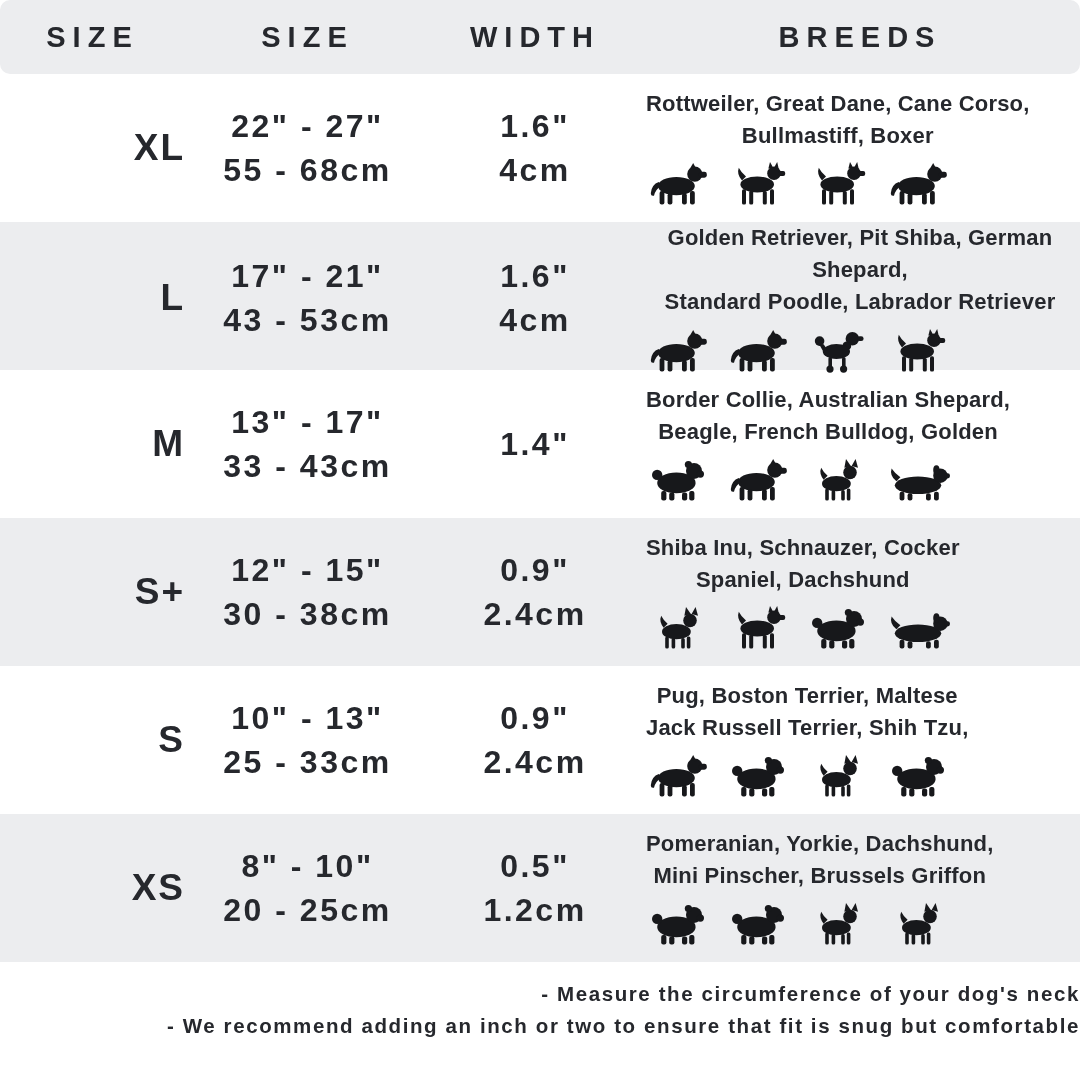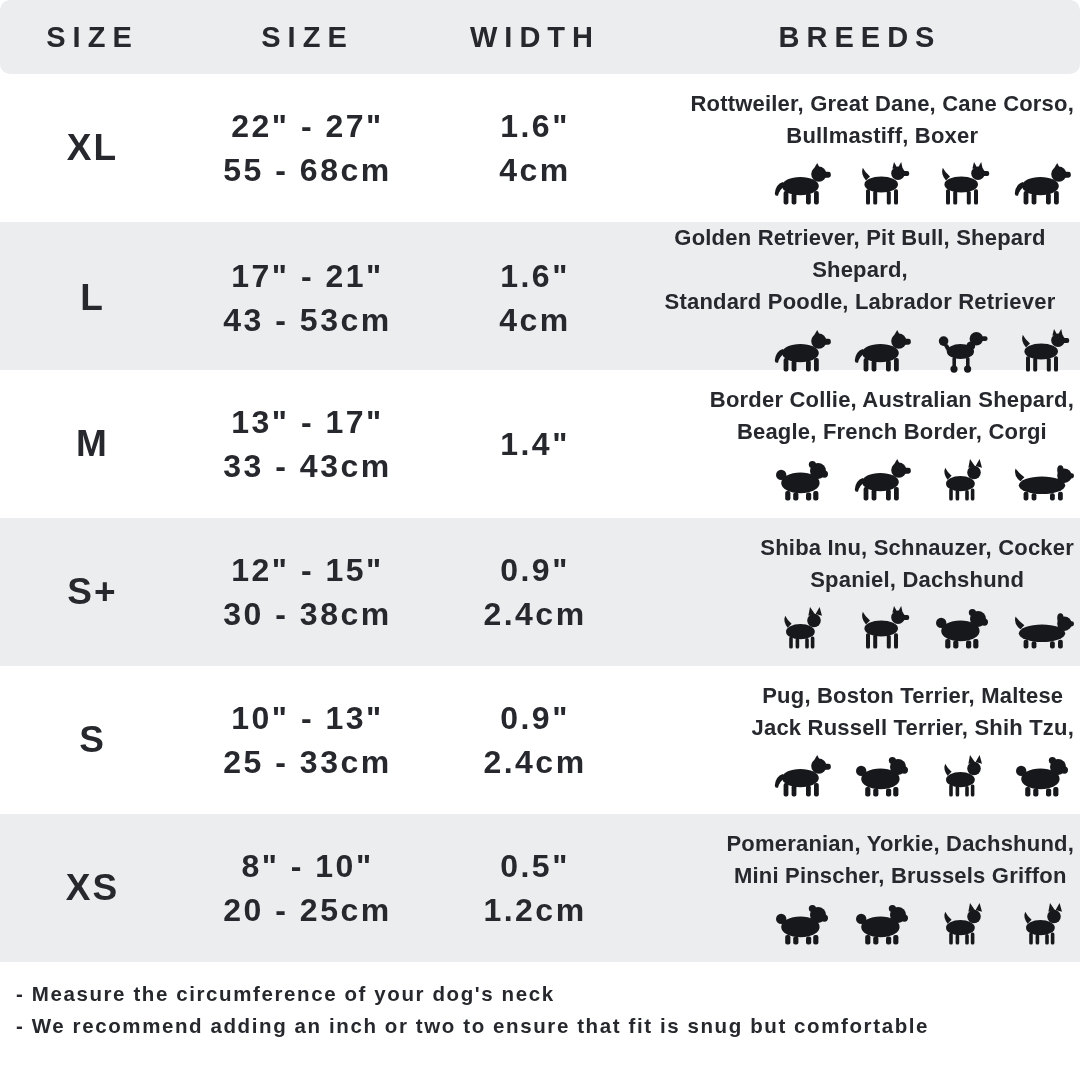--- a/index.html
+++ b/index.html
@@ -18,43 +18,43 @@
   }
   .band{background:#ECEDEF;}
   .header-row{height:74px;border-radius:10px;}
   .header-cell{
     text-align:center;
     font-size:29px;
     letter-spacing:7px;
   }
   .size-row{height:148px;}
   .cell{text-align:center;}
-  .size-label{font-size:37px;letter-spacing:2px;}
+  .size-label{font-size:37px;letter-spacing:2px;text-align:right;}
   .measure{font-size:32px;letter-spacing:2.5px;line-height:1.38;}
   .breeds-cell{
     display:flex;flex-direction:column;
-    align-items:flex-end;justify-content:center;
+    align-items:flex-start;justify-content:center;
     gap:5px;padding:0 6px;
   }
   .breed-text{
     font-size:22px;line-height:1.45;
     text-align:center;letter-spacing:0.2px;
     max-width:432px;
   }
   .dogs{
     display:flex;align-items:flex-end;
     gap:16px;margin-top:2px;height:50px;
   }
   .dogs svg{height:47px;width:64px;fill:#17181B;}
   .notes{
     padding:16px 0 0 16px;
     font-size:20.5px;letter-spacing:1.6px;
     line-height:1.55;
   }
-  .note-line{white-space:nowrap;}
+  .note-line{white-space:nowrap;text-align:right;}
 </style>
 </head>
 <body>
 
 <svg width="0" height="0" style="position:absolute" aria-hidden="true">
   <defs>
     <symbol id="dog-a" viewBox="0 0 80 56">
       <ellipse cx="38" cy="30" rx="23" ry="11.5"></ellipse>
       <circle cx="61" cy="15" r="9.5"></circle>
       <rect x="66" y="12" width="10" height="7.5" rx="3"></rect>
@@ -171,21 +171,21 @@
     <div class="cell measure">
       <div>17" - 21"</div>
       <div>43 - 53cm</div>
     </div>
     <div class="cell measure">
       <div>1.6"</div>
       <div>4cm</div>
     </div>
     <div class="breeds-cell">
       <div class="breed-text">
-        <div>Golden Retriever, Pit Bull, Shepard Shepard,</div>
+        <div>Golden Retriever, Pit Shiba, German Shepard,</div>
         <div>Standard Poodle, Labrador Retriever</div>
       </div>
       <div class="dogs">
         <svg>
             <use href="#dog-a"></use>
           </svg>
         <svg>
             <use href="#dog-a"></use>
           </svg>
         <svg>
@@ -203,21 +203,21 @@
     <div class="cell measure">
       <div>13" - 17"</div>
       <div>33 - 43cm</div>
     </div>
     <div class="cell measure">
       <div>1.4"</div>
     </div>
     <div class="breeds-cell">
       <div class="breed-text">
         <div>Border Collie, Australian Shepard,</div>
-        <div>Beagle, French Border, Corgi</div>
+        <div>Beagle, French Bulldog, Golden</div>
       </div>
       <div class="dogs">
         <svg>
             <use href="#dog-c"></use>
           </svg>
         <svg>
             <use href="#dog-a"></use>
           </svg>
         <svg>
             <use href="#dog-e"></use>

